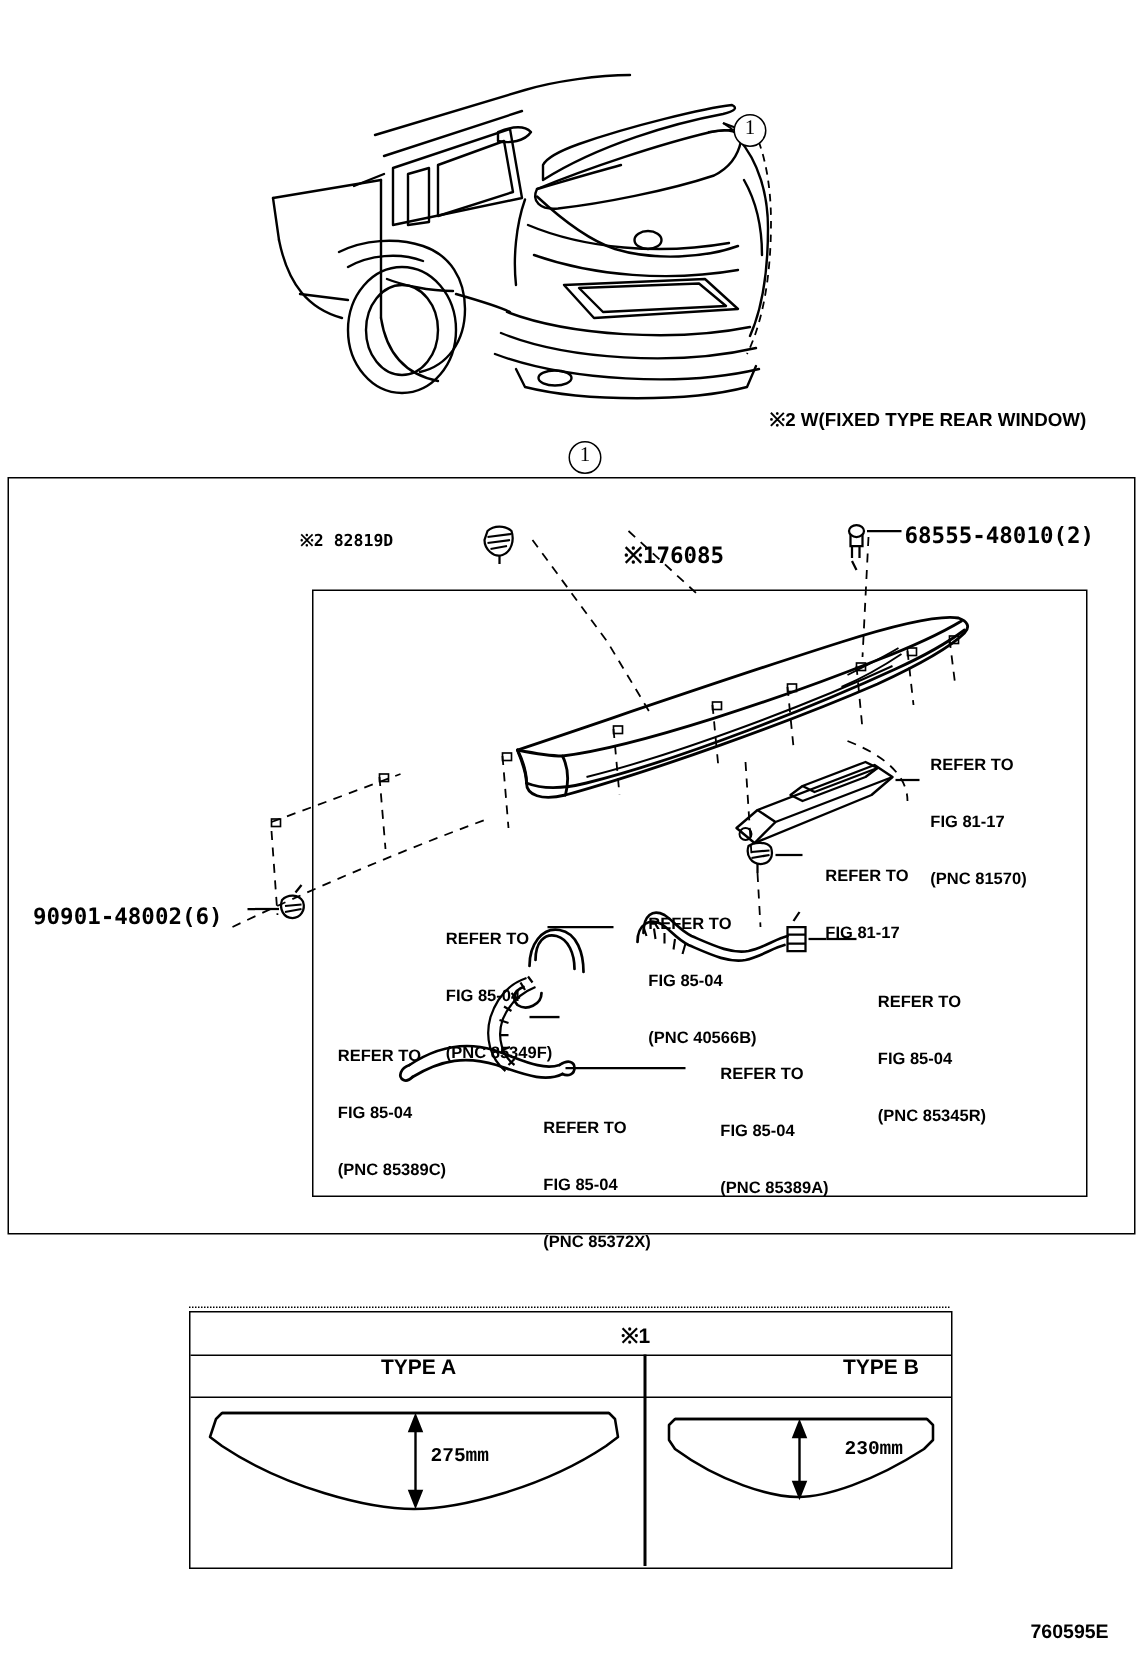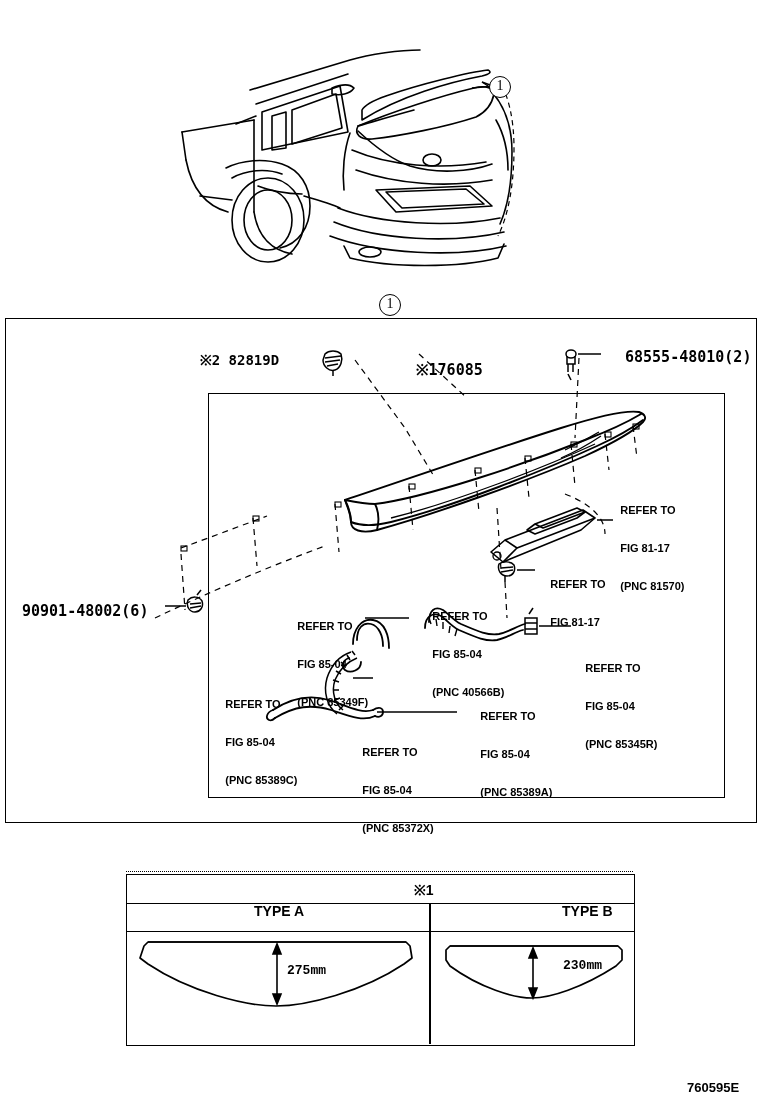--- a/index.html
+++ b/index.html
@@ -146,20 +146,21 @@
     </svg>
   </div>
 
   <div class="abs" style="left:470px;top:70px;width:60px;height:30px;">
     <svg width="60" height="30" viewBox="0 0 60 30">
       <line x1="2" y1="18" x2="24" y2="16" stroke="#000" stroke-width="1.4"></line>
     </svg>
   </div>
   <div class="callout-num" style="left:489px;top:76px;">1</div>
 
+  <div class="note" style="left:513px;top:271px;">※2 W(FIXED TYPE REAR WINDOW)</div>
 
   <div class="callout-num" style="left:379px;top:294px;">1</div>
 
   <div class="abs" style="left:5px;top:318px;width:750px;height:503px;border:1.7px solid #000;"></div>
 
   <div class="abs" style="left:208px;top:393px;width:515px;height:403px;border:1.3px solid #000;"></div>
 
   <div class="abs" style="left:5px;top:318px;width:750px;height:503px;">
     <svg width="750" height="503" viewBox="0 0 750 503">
 
@@ -300,23 +301,23 @@
         <line x1="372" y1="394" x2="452" y2="394"></line>
         <line x1="546" y1="308" x2="566" y2="308"></line>
       </g>
 
       <g stroke="#000" stroke-width="1.2" fill="none" stroke-dasharray="6 5">
         <path d="M414 36 L462 80"></path>
       </g>
     </svg>
   </div>
 
-  <div class="lbl" style="left:200px;top:351px;font-size:14px;">※2 82819D</div>
+  <div class="lbl" style="left:200px;top:351px;font-size:11px;">※2 82819D</div>
   <div class="lbl" style="left:416px;top:361px;">※176085</div>
-  <div class="lbl" style="left:603px;top:348px;margin-left:22px;">68555-48010(2)</div>
+  <div class="lbl" style="left:603px;top:348px;">68555-48010(2)</div>
   <div class="lbl" style="left:22px;top:602px;">90901-48002(6)</div>
 
   <div class="refblock" style="left:608px;top:482px;">
     <span>REFER TO</span><br>
     <span>FIG 81-17</span><br>
     <span>(PNC 81570)</span>
   </div>
 
   <div class="refblock" style="left:538px;top:556px;">
     <span>REFER TO</span><br>

